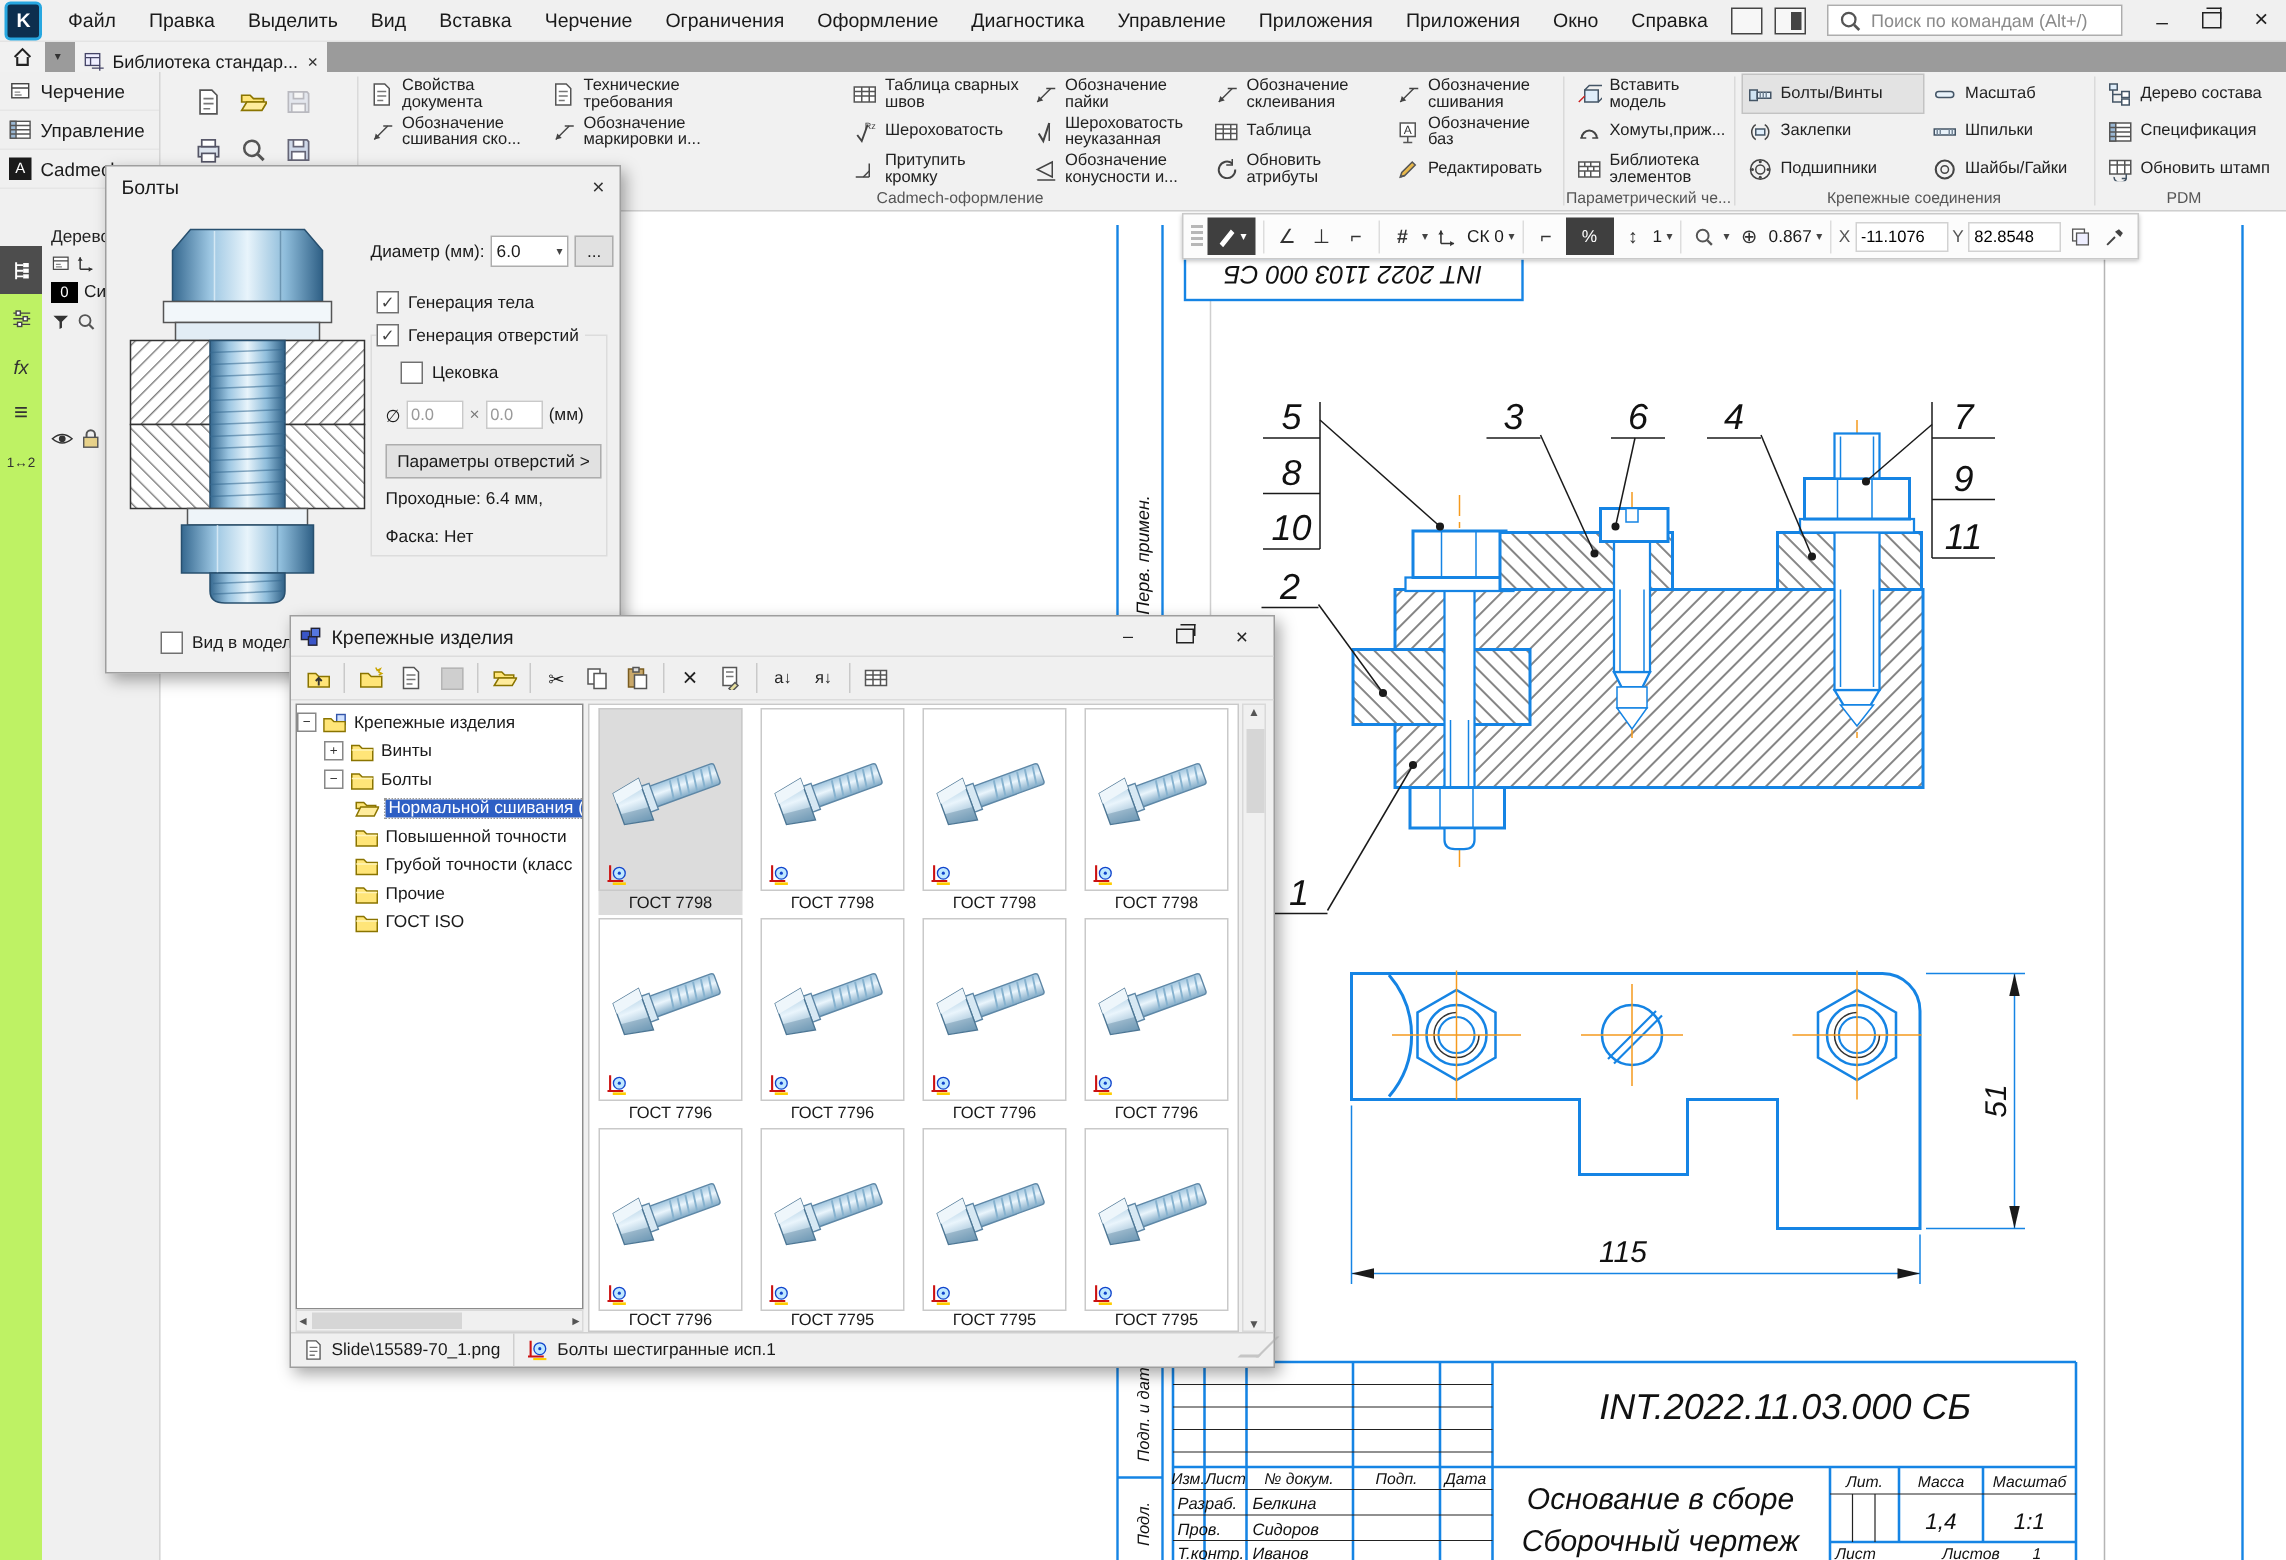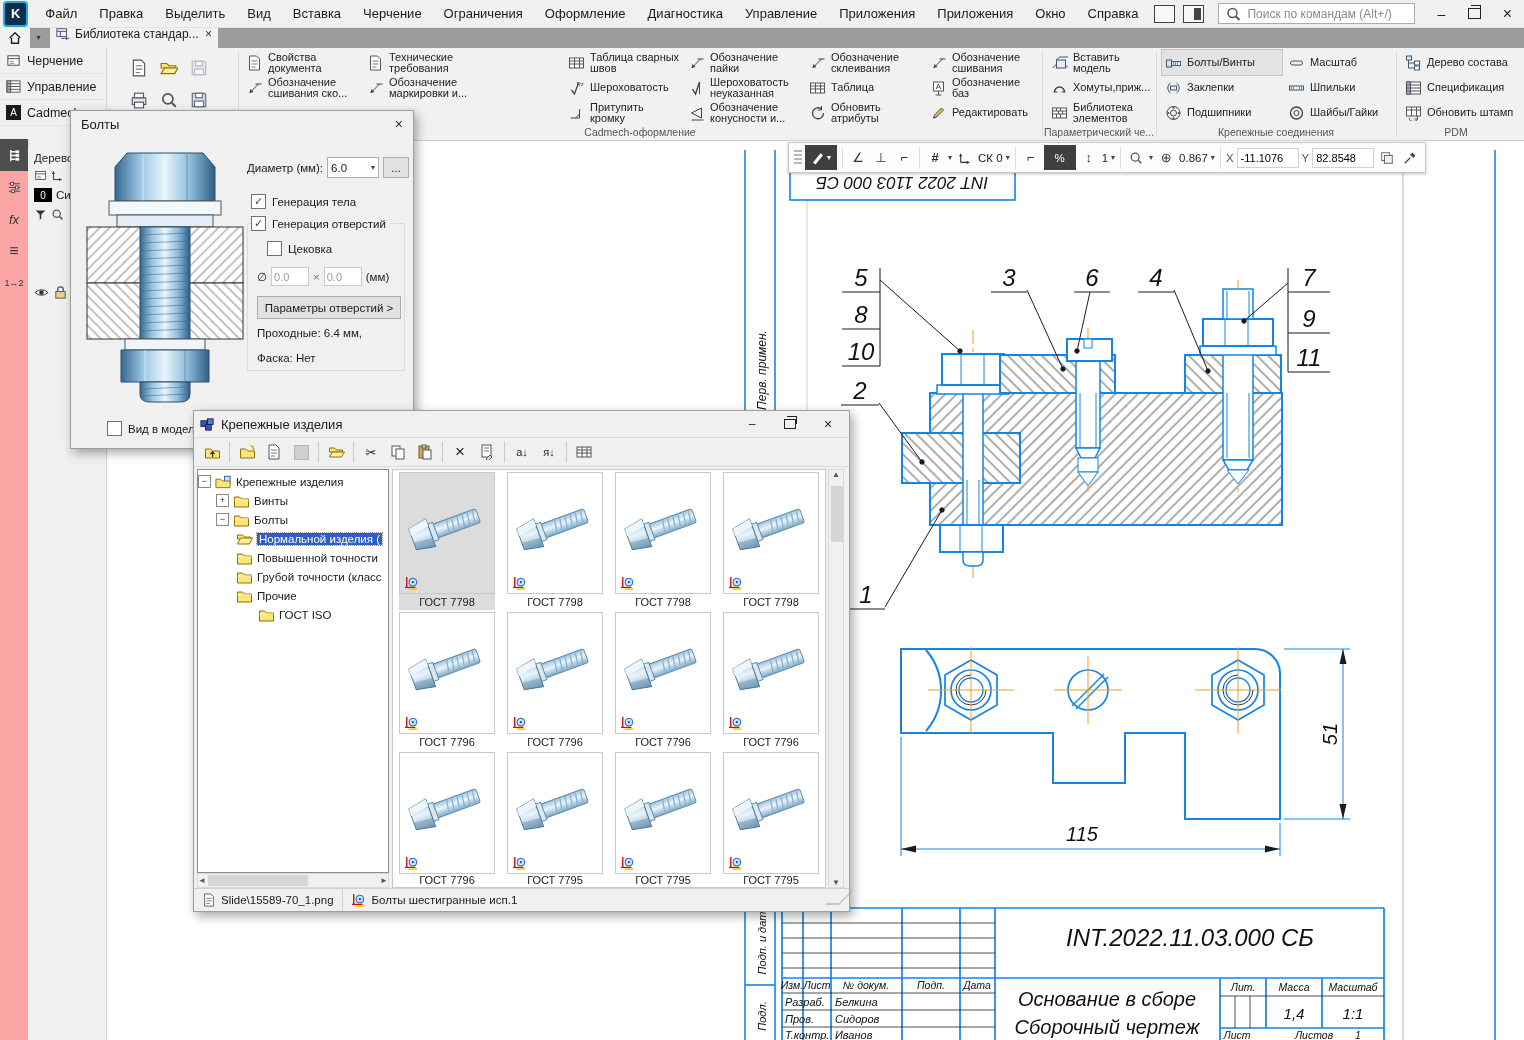--- a/index.html
+++ b/index.html
@@ -19,37 +19,37 @@
   .searchbox{width:188px;height:19px;border:1px solid #adadad;background:#fff;display:flex;
              align-items:center;gap:5px;padding:0 6px;margin:0 10px;color:#8a8a8a;font-size:12px}
   .wbtn{width:34px;height:25px;display:flex;align-items:center;justify-content:center;font-size:14px;color:#222}
   .wmax{width:11px;height:9px;border:1px solid #222;position:relative;background:transparent}
   .wmax:after{content:"";position:absolute;left:2px;top:-4px;width:9px;height:7px;border:1px solid #222;border-bottom:none;border-left:none}
   
   .tabbar{position:absolute;left:0;top:27px;width:1524px;height:21px;background:#9b9b9b;z-index:49}
   .homebtn{position:absolute;left:0;top:0;width:30px;height:21px;background:#f1f1f1;display:flex;align-items:center;justify-content:center}
   .homedrop{position:absolute;left:30px;top:0;width:17px;height:21px;display:flex;align-items:center;justify-content:center;font-size:8px;color:#333}
   .doctab{position:absolute;left:50px;top:0;width:168px;height:21px;background:#f1f1f1;display:flex;
-          align-items:flex-start;gap:5px;padding:0 6px;font-size:12px;box-sizing:border-box}
+          align-items:flex-end;gap:5px;padding:0 6px;font-size:12px;box-sizing:border-box}
   .tabclose{margin-left:auto;font-size:12px;color:#333}
   
   .ribbon{position:absolute;left:0;top:48px;width:1524px;height:92px;background:#f1f1f1;z-index:10;border-bottom:1px solid #cfcfcf}
   .rfiles{position:absolute;left:124px;top:4px;display:grid;grid-template-columns:repeat(3,30px);grid-auto-rows:32px}
   .rfiles .fi{display:flex;align-items:center;justify-content:center}
   .rsep{position:absolute;top:3px;height:86px;width:1px;background:#dadada}
   .rcol{position:absolute;top:2px;display:flex;flex-direction:column}
   .ritem{height:25px;display:flex;align-items:center;gap:5px;font-size:11px;line-height:11px;padding:0 3px;color:#222;white-space:normal}
   .ritem.hl{background:#e3e3e3;outline:1px solid #c3c3c3}
   .ric{width:17px;height:16px;flex:none}
   .rlabel{position:absolute;top:78px;height:13px;font-size:10.5px;color:#555;text-align:center;overflow:hidden;white-space:nowrap}
   
   .sidebar{position:absolute;left:0;top:48px;width:106px;bottom:0;background:#f0f0f0;border-right:1px solid #d6d6d6;z-index:12}
   .stab{height:25px;display:flex;align-items:center;gap:6px;font-size:12.5px;padding-left:6px;border-bottom:1px solid #e6e6e6}
   .scollapse{height:18px;display:flex;align-items:center;justify-content:flex-end;padding-right:14px;color:#666;font-size:11px}
-  .strip{position:absolute;left:0;top:91px;width:28px;bottom:0;background:#fca5a5;border-right:1px solid #ddd}
+  .strip{position:absolute;left:0;top:116px;width:28px;bottom:0;background:#bef264;border-right:1px solid #ddd}
   .strip .si{width:28px;height:32px;display:flex;align-items:center;justify-content:center;color:#333;font-size:13px}
   .strip .si.sel{background:#4d4d4d;color:#fff}
   .spanel{position:absolute;left:28px;top:100px;width:78px;bottom:0;background:#f0f0f0;font-size:11.5px}
   .spanel .ptitle{padding:4px 0 2px 6px;color:#222}
   .srow{display:flex;align-items:center;gap:4px;padding:3px 0 3px 6px}
   .badge{background:#000;color:#fff;min-width:14px;height:14px;display:inline-flex;align-items:center;justify-content:center;font-size:10px;padding:0 2px}
   
   .canvas{position:absolute;left:106px;top:140px;right:0;bottom:0;background:#fff;z-index:1}
   #drawing{position:absolute;left:730px;top:140px;z-index:2}
   
@@ -1143,41 +1143,41 @@
       <span class="texp">−</span>
       <svg class="ficon">
           <use href="#sym-folder"></use>
         </svg>
       <span>Болты</span>
     </div>
     <div class="trow" style="padding-left:38px">
       <svg class="ficon">
           <use href="#sym-folder-open"></use>
         </svg>
-      <span class="tlabel-sel">Нормальной изделия (</span>
+      <span class="tlabel-sel">Нормальной сшивания (</span>
     </div>
     <div class="trow" style="padding-left:38px">
       <svg class="ficon">
           <use href="#sym-folder"></use>
         </svg>
       <span>Повышенной точности</span>
     </div>
     <div class="trow" style="padding-left:38px">
       <svg class="ficon">
           <use href="#sym-folder"></use>
         </svg>
       <span>Грубой точности (класс</span>
     </div>
     <div class="trow" style="padding-left:38px">
       <svg class="ficon">
           <use href="#sym-folder"></use>
         </svg>
       <span>Прочие</span>
     </div>
-    <div class="trow" style="padding-left:60px">
+    <div class="trow" style="padding-left:38px">
       <svg class="ficon">
           <use href="#sym-folder"></use>
         </svg>
       <span>ГОСТ ISO</span>
     </div>
   </div>
   <div class="fhscroll">
     <span>◄</span>
       <span class="hthumb"></span>
       <span style="margin-left:auto">►</span>

